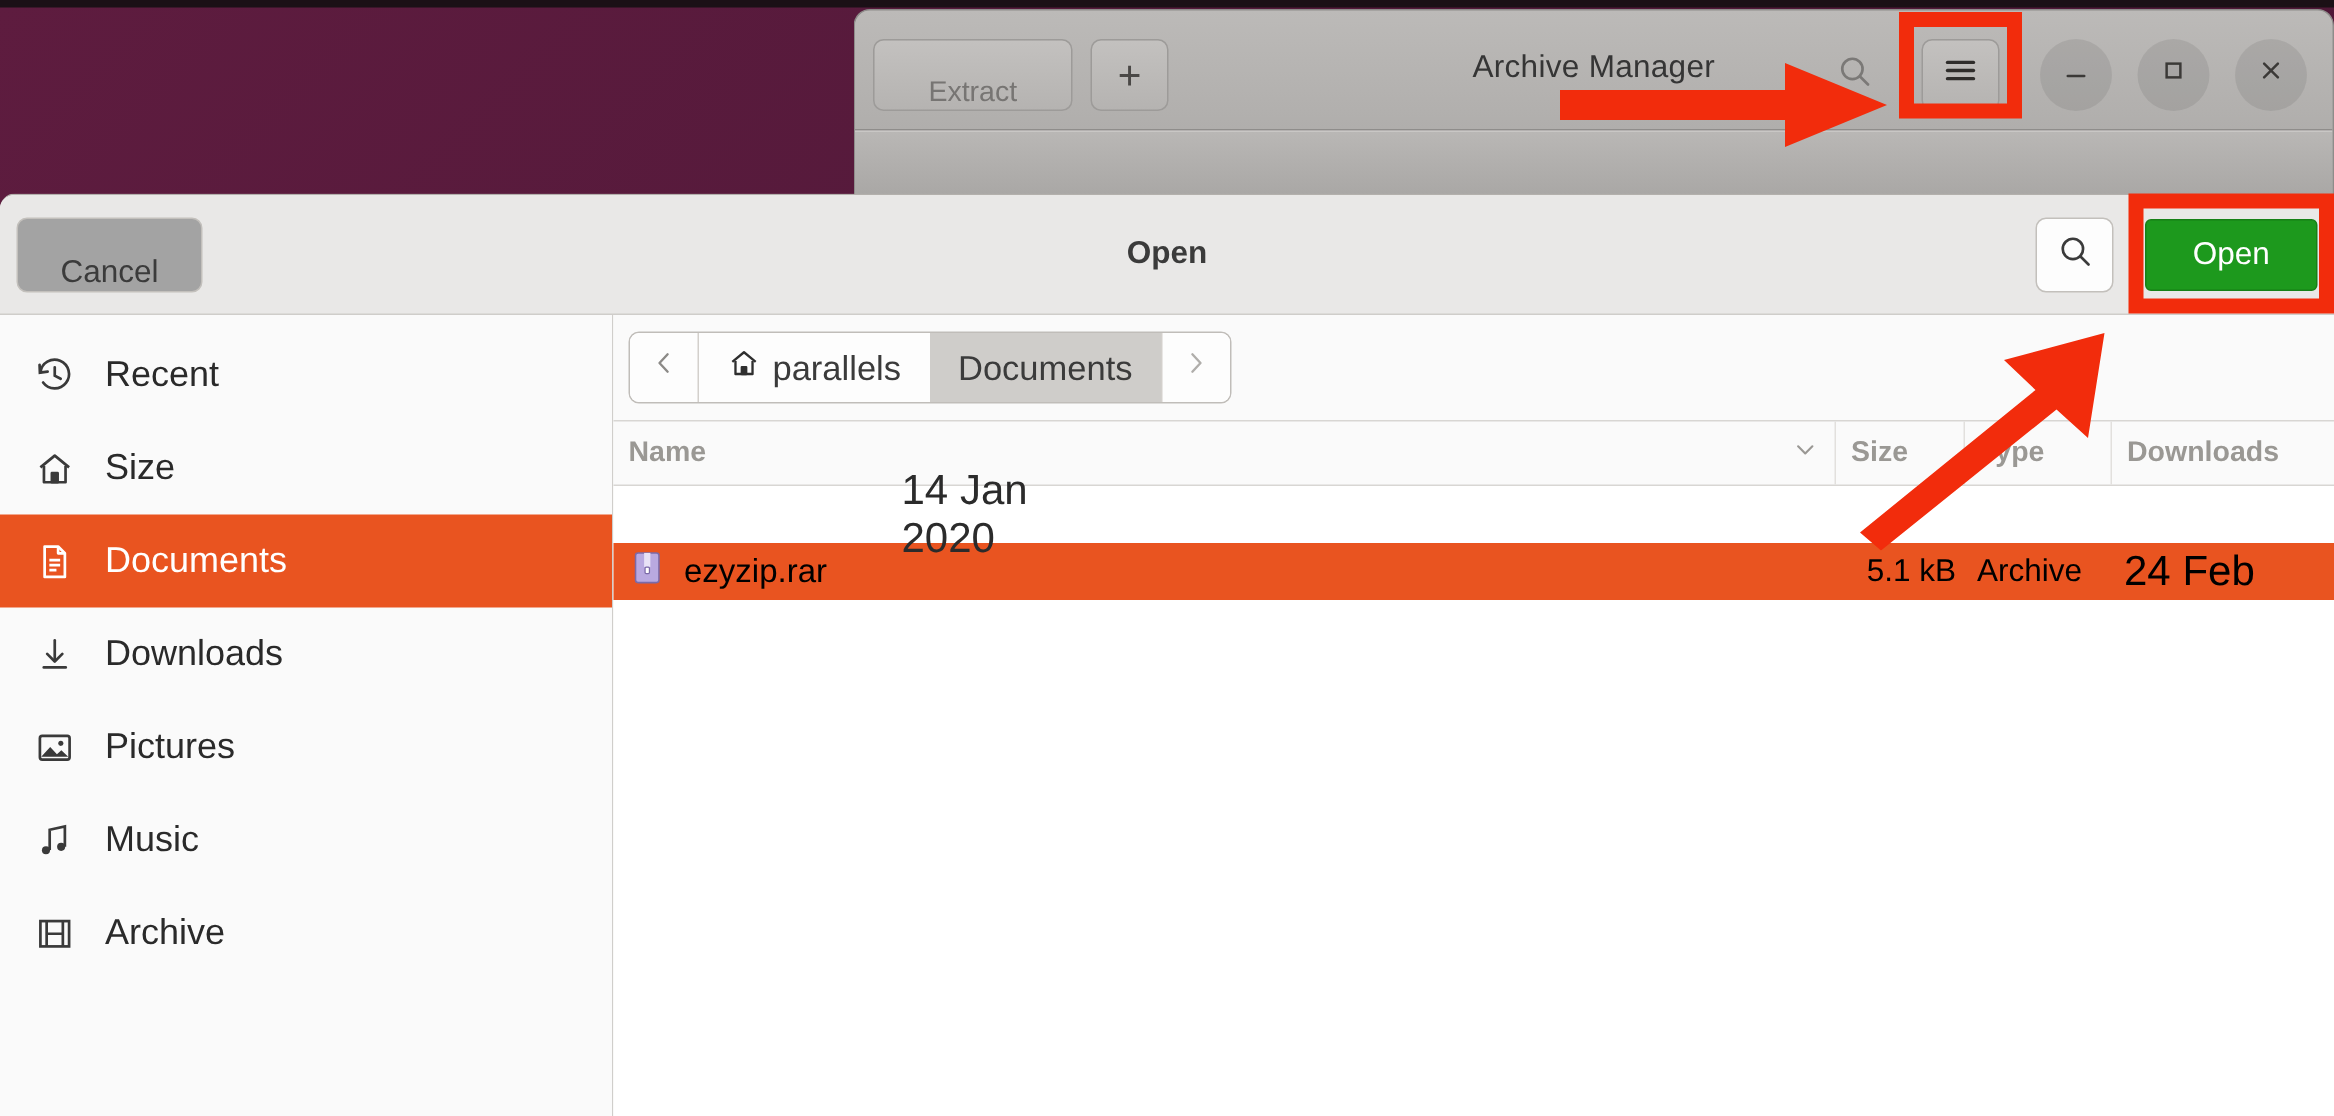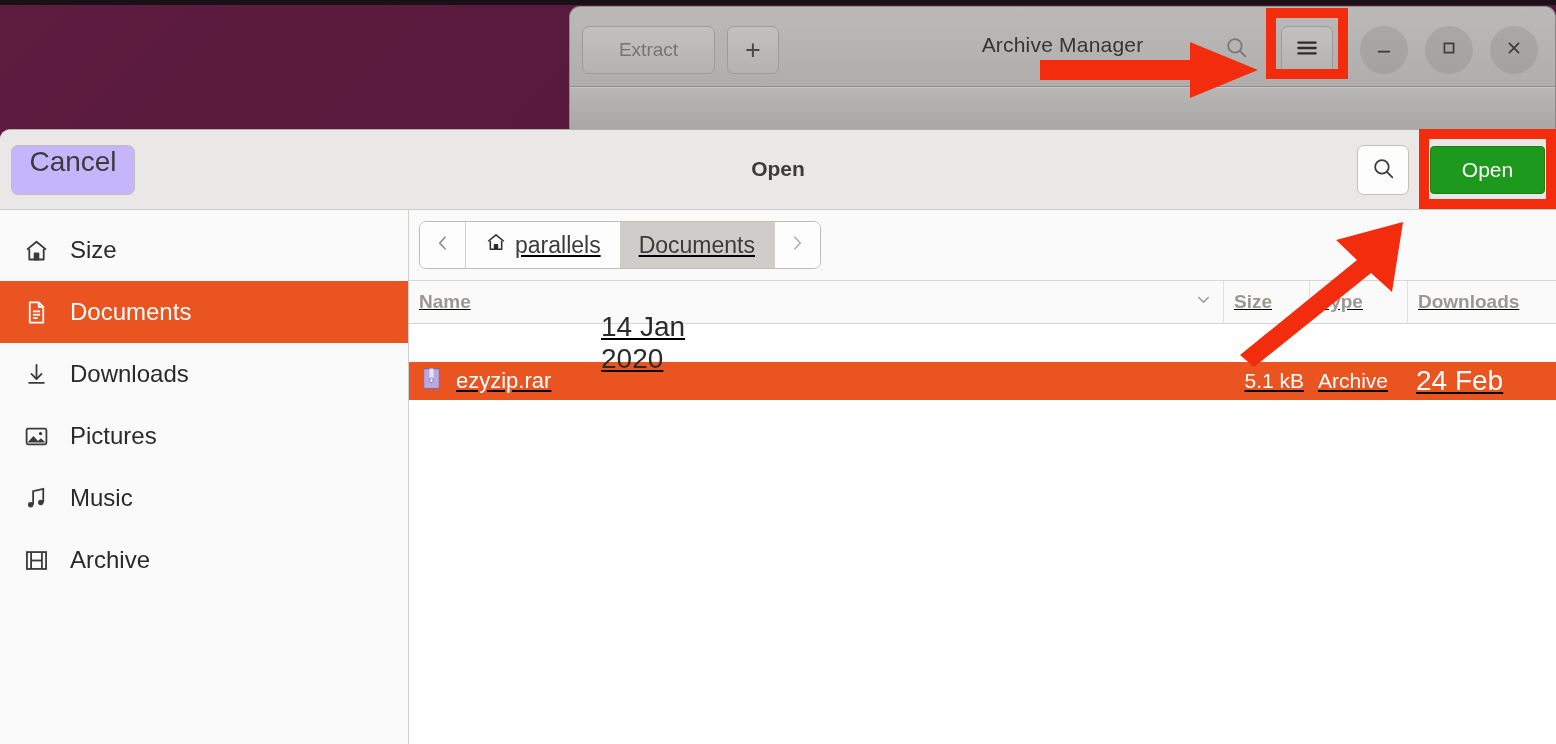--- a/index.html
+++ b/index.html
@@ -43,21 +43,21 @@
     font-size: 21px; font-weight: normal; color: #353535;
     letter-spacing: .2px;
   }
   .am-btn {
     position: absolute; top: 19px; height: 48px;
     border: 1px solid #9d9b99; border-radius: 7px;
     background: linear-gradient(180deg, #c3c1bf, #b5b3b1);
     display: flex; align-items: center; justify-content: center;
     font-size: 19px; color: #777573;
   }
-  .am-extract { left: 12px; width: 133px; }
+  .am-extract { left: 12px; width: 133px; align-items: flex-end; }
   .am-plus { left: 157px; width: 52px; font-size: 27px; color: #4a4846; }
   .am-search {
     left: 640px; width: 52px;
     background: transparent; border-color: transparent;
   }
   .am-menu { left: 711px; width: 52px; }
   .am-wctrl {
     position: absolute; top: 19px; width: 48px; height: 48px;
     border-radius: 50%;
     background: rgba(0,0,0,.08);
@@ -87,23 +87,23 @@
     background: #e9e8e7;
     border-bottom: 1px solid #cfcdca;
   }
   .dlg-title {
     position: absolute; left: 0; right: 0; top: 27px;
     text-align: center; font-size: 21px; font-weight: bold; color: #3b3b3b;
   }
   .btn-cancel {
     position: absolute; left: 11px; top: 15px;
     width: 124px; height: 50px;
-    background: #c4b5fd; border: 1px solid #c3c0bc; border-radius: 7px;
-    font-size: 28px; color: #3b3b3b;
-    display: flex; align-items: flex-start; justify-content: center;
+    background: #a3a3a3; border: 1px solid #c3c0bc; border-radius: 7px;
+    font-size: 21px; color: #3b3b3b;
+    display: flex; align-items: flex-end; justify-content: center;
   }
   .btn-dlgsearch {
     position: absolute; left: 1357px; top: 15px;
     width: 52px; height: 50px;
     background: #fdfdfd; border: 1px solid #c3c0bc; border-radius: 7px;
     display: flex; align-items: center; justify-content: center;
   }
   .btn-open {
     position: absolute; left: 1430px; top: 16px;
     width: 115px; height: 48px;
@@ -130,21 +130,21 @@
     font-size: 24px; color: #2a2a2a;
   }
   .side-item.active { background: #e95420; color: #ffffff; }
   .side-ico {
     width: 36px; height: 30px; margin-right: 16px;
     display: flex; align-items: center; justify-content: center;
   }
   .side-ico svg { width: 27px; height: 27px; }
 
   
-  .filearea { flex: 1 1 auto; display: flex; flex-direction: column; background: #ffffff; text-decoration: underline; }
+  .filearea { flex: 1 1 auto; display: flex; flex-direction: column; background: #ffffff; }
   .pathbar-wrap {
     height: 70px; background: #fafafa;
     display: flex; align-items: center; padding-left: 10px;
   }
   .pathbar {
     display: flex; height: 48px;
     border: 1px solid #c0bdb9; border-radius: 7px; overflow: hidden;
     background: #ffffff;
   }
   .path-nav {
@@ -173,21 +173,21 @@
   .ch-name { flex: 1 1 auto; justify-content: space-between; padding-right: 10px; }
   .ch-size { width: 86px; justify-content: flex-start; }
   .ch-type { width: 98px; justify-content: flex-start; }
   .ch-mod  { width: 148px; justify-content: flex-start; border-right: none; }
 
   .rows { flex: 1 1 auto; background: #ffffff; }
   .row {
     display: flex; align-items: center; height: 38px;
     font-size: 22px; color: #2b2b2b;
   }
-  .row.selected { background: #e95420; color: #ffffff; }
+  .row.selected { background: #e95420; color: #000000; }
   .r-name { flex: 1 1 auto; display: flex; align-items: center; gap: 12px; padding-left: 10px; }
   .r-name svg { width: 25px; height: 25px; flex: 0 0 25px; }
   .r-size { width: 86px; text-align: right; padding-right: 6px; font-size: 21px; }
   .r-type { width: 98px; text-align: left; padding-left: 8px; font-size: 21px; }
   .r-mod  { width: 148px; text-align: left; padding-left: 8px; font-size: 28px; }
 
   
   .anno { position: absolute; pointer-events: none; }
   .hl-box { border: 10px solid #f22c0c; }
   #hl-menu  { left: 1266px; top: 8px;  width: 82px; height: 71px; }
@@ -281,20 +281,30 @@
 
       <div class="btn-open">
         <span>Open</span>
       </div>
     </div>
 
     <div class="dlg-body">
 
       <div class="sidebar">
 
+        <div class="side-item">
+          <span class="side-ico">
+            <svg viewBox="0 0 24 24" fill="none" stroke="#3a3a3a" stroke-width="1.6" stroke-linecap="round">
+              <path d="M3.5 10a8.5 8.5 0 1 1 1.6 6"></path>
+                <polyline points="3,5.5 3.2,10.2 7.8,9.6"></polyline>
+              <polyline points="12,7 12,12 15.5,13.8"></polyline>
+            </svg>
+          </span>
+          <span>Recent</span>
+        </div>
 
         <div class="side-item">
           <span class="side-ico">
             <svg viewBox="0 0 24 24" fill="none" stroke="#3a3a3a" stroke-width="1.6" stroke-linejoin="round">
               <path d="M3.5 11.2 12 4.2l8.5 7"></path>
                 <path d="M5.6 10.4V20h12.8v-9.6"></path>
               <rect x="10.3" y="14.6" width="3.4" height="5.4" fill="#3a3a3a"></rect>
             </svg>
           </span>
           <span>Size</span>

